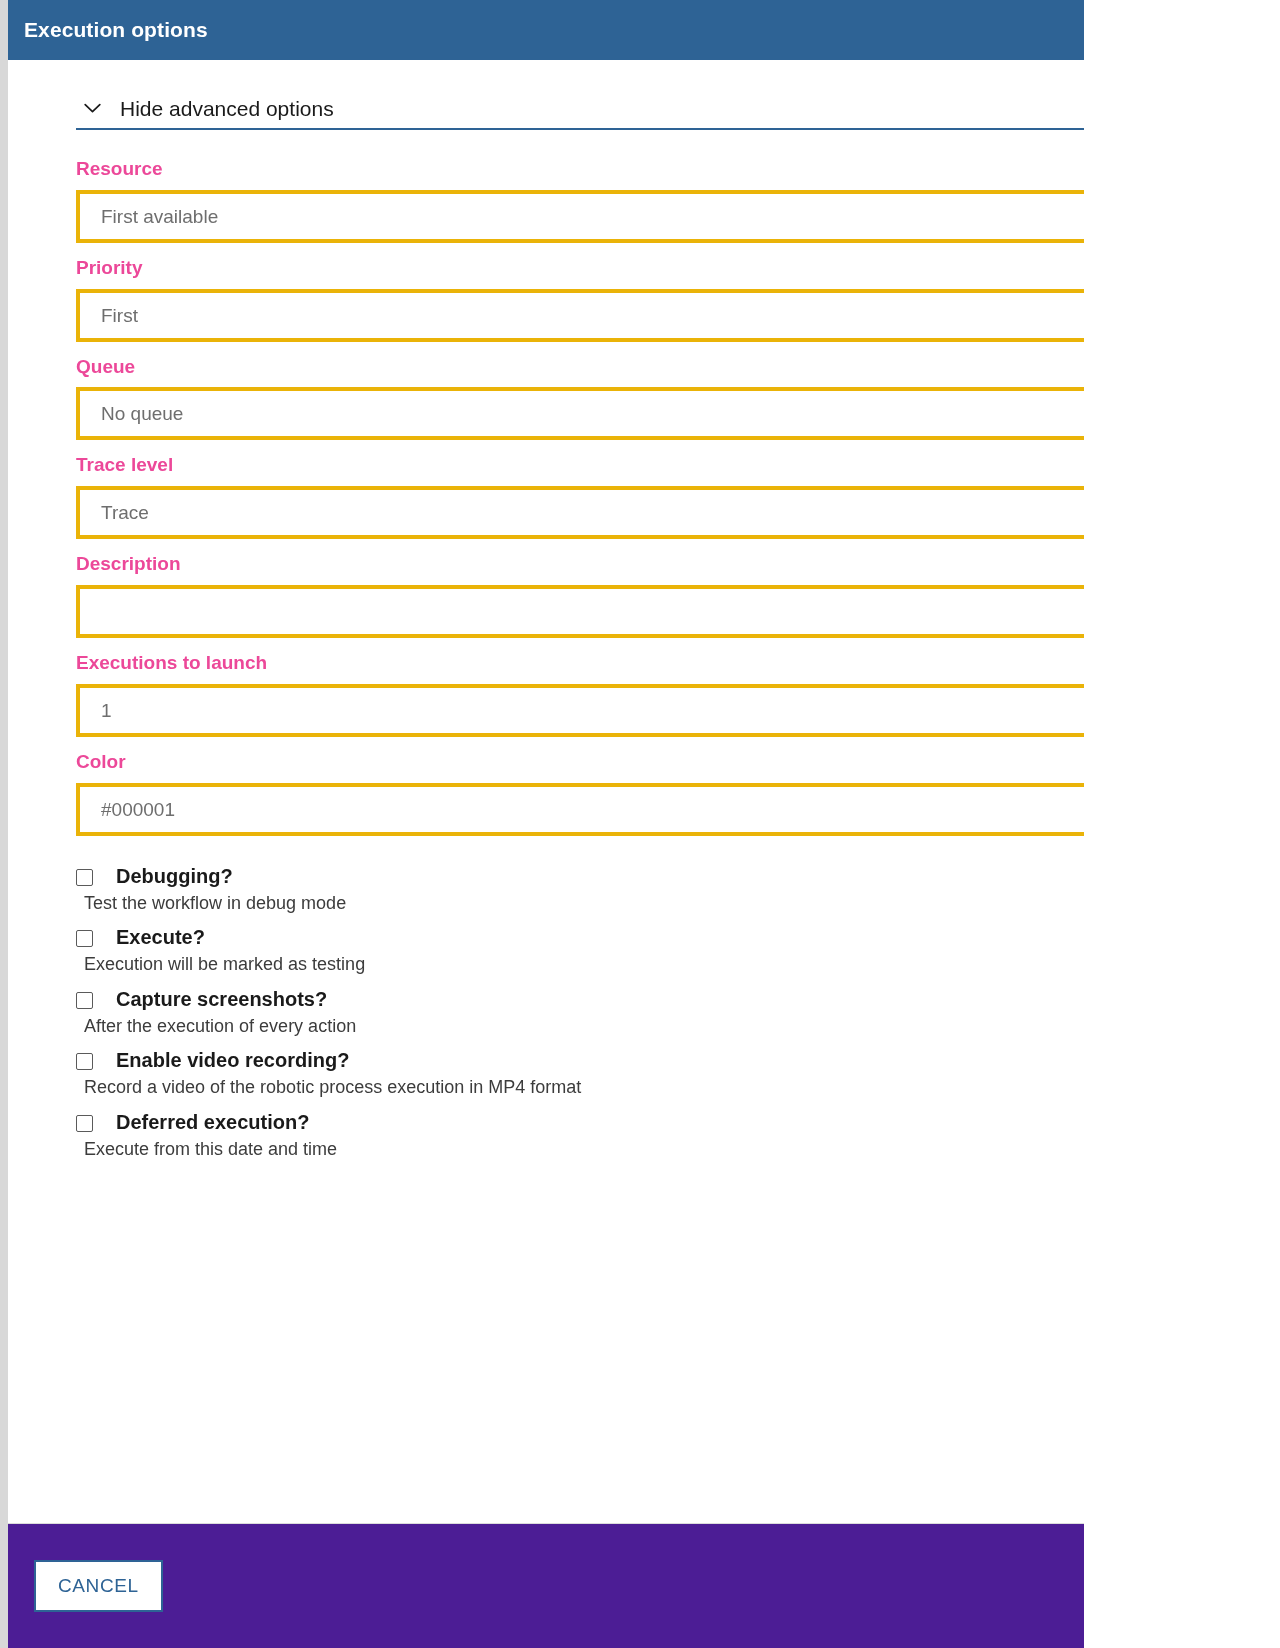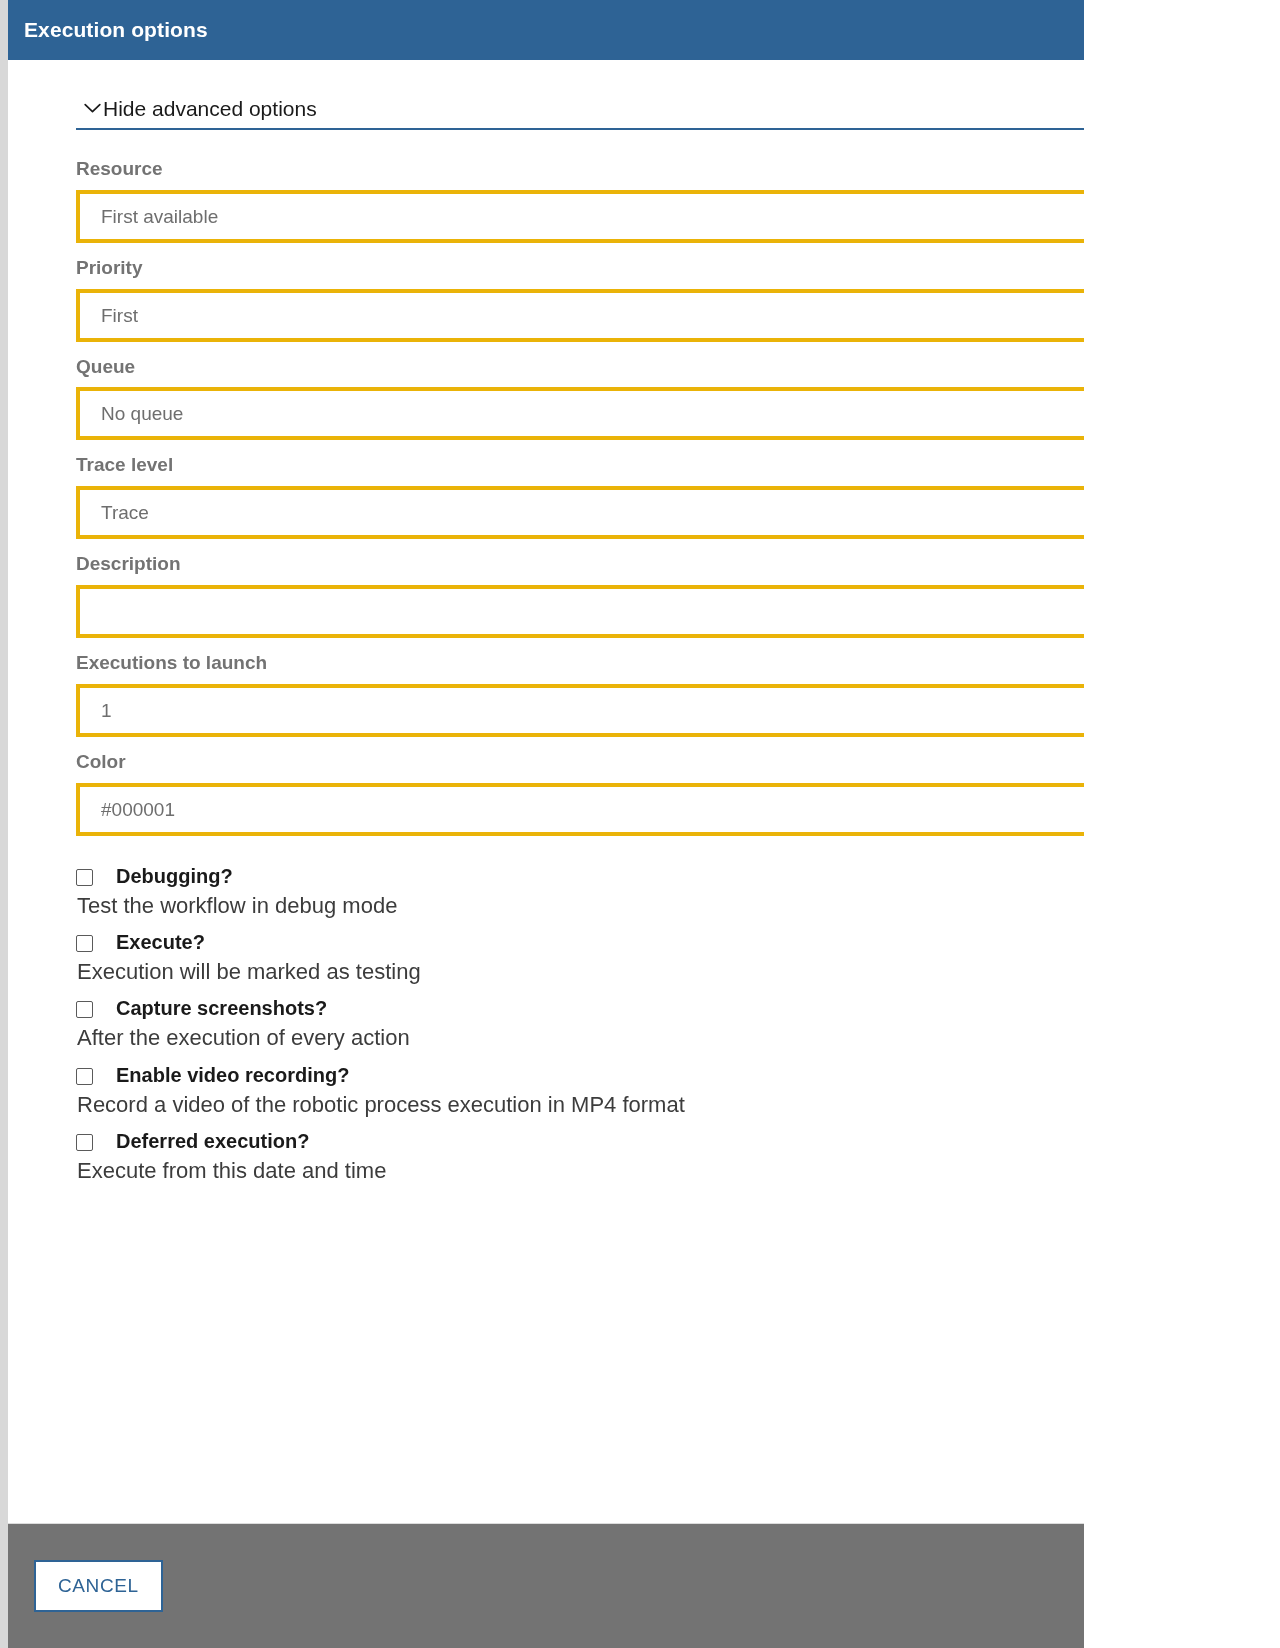--- a/index.html
+++ b/index.html
@@ -60,39 +60,39 @@
     border-bottom: 2px solid #2e6395;
     padding-bottom: 9px;
     margin-bottom: 28px;
     cursor: pointer;
     width: 1118px;
     margin-left: 0px;
   }
   .advanced-toggle-row {
     display: flex;
     align-items: center;
-    gap: 2px;
+    gap: 19px;
     padding-left: 8px;
   }
   .chev-small svg { display: block; }
   .advanced-toggle-label {
     font-size: 21px;
     color: #1a1a1a;
     font-weight: normal;
     line-height: 1;
   }
 
   
   .field {
     margin-bottom: 14px;
   }
   .field-label {
     font-size: 19px;
     font-weight: bold;
-    color: #737373;
+    color: #ec4899;
     margin-bottom: 9px;
     line-height: 1.2;
   }
   .control {
     position: relative;
     border: 4px solid #eab308;
     background: #ffffff;
     height: 53px;
     display: flex;
     align-items: center;
@@ -144,37 +144,37 @@
     cursor: pointer;
   }
   .check-label {
     font-size: 20px;
     font-weight: bold;
     color: #1a1a1a;
     line-height: 1.15;
     cursor: pointer;
   }
   .check-desc {
-    font-size: 22px;
+    font-size: 18px;
     color: #3c3c3c;
     margin-top: 5px;
-    margin-left: 1px;
+    margin-left: 8px;
     line-height: 1.2;
   }
 
   
   .dialog-footer {
     border-top: 1px solid #dcdcdc;
     height: 125px;
     min-height: 125px;
     display: flex;
     align-items: center;
     justify-content: space-between;
     padding: 0 26px 0 26px;
-    background: #737373;
+    background: #4c1d95;
     margin-left: -8px;
     width: 1280px;
   }
   .btn {
     font-size: 19px;
     letter-spacing: 0.6px;
     cursor: pointer;
     font-family: "Liberation Sans", sans-serif;
   }
   .btn-cancel {

